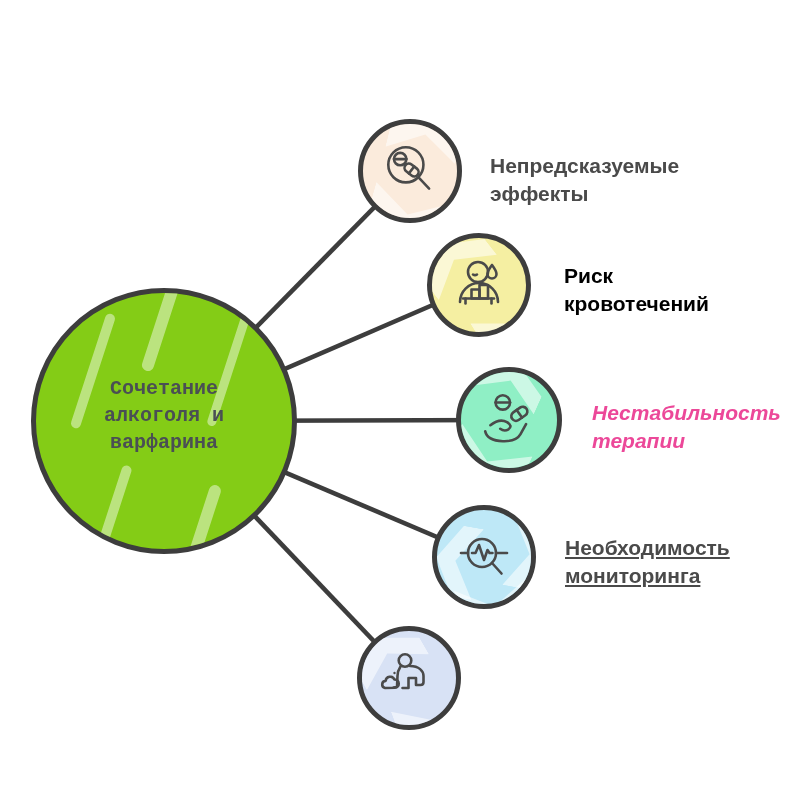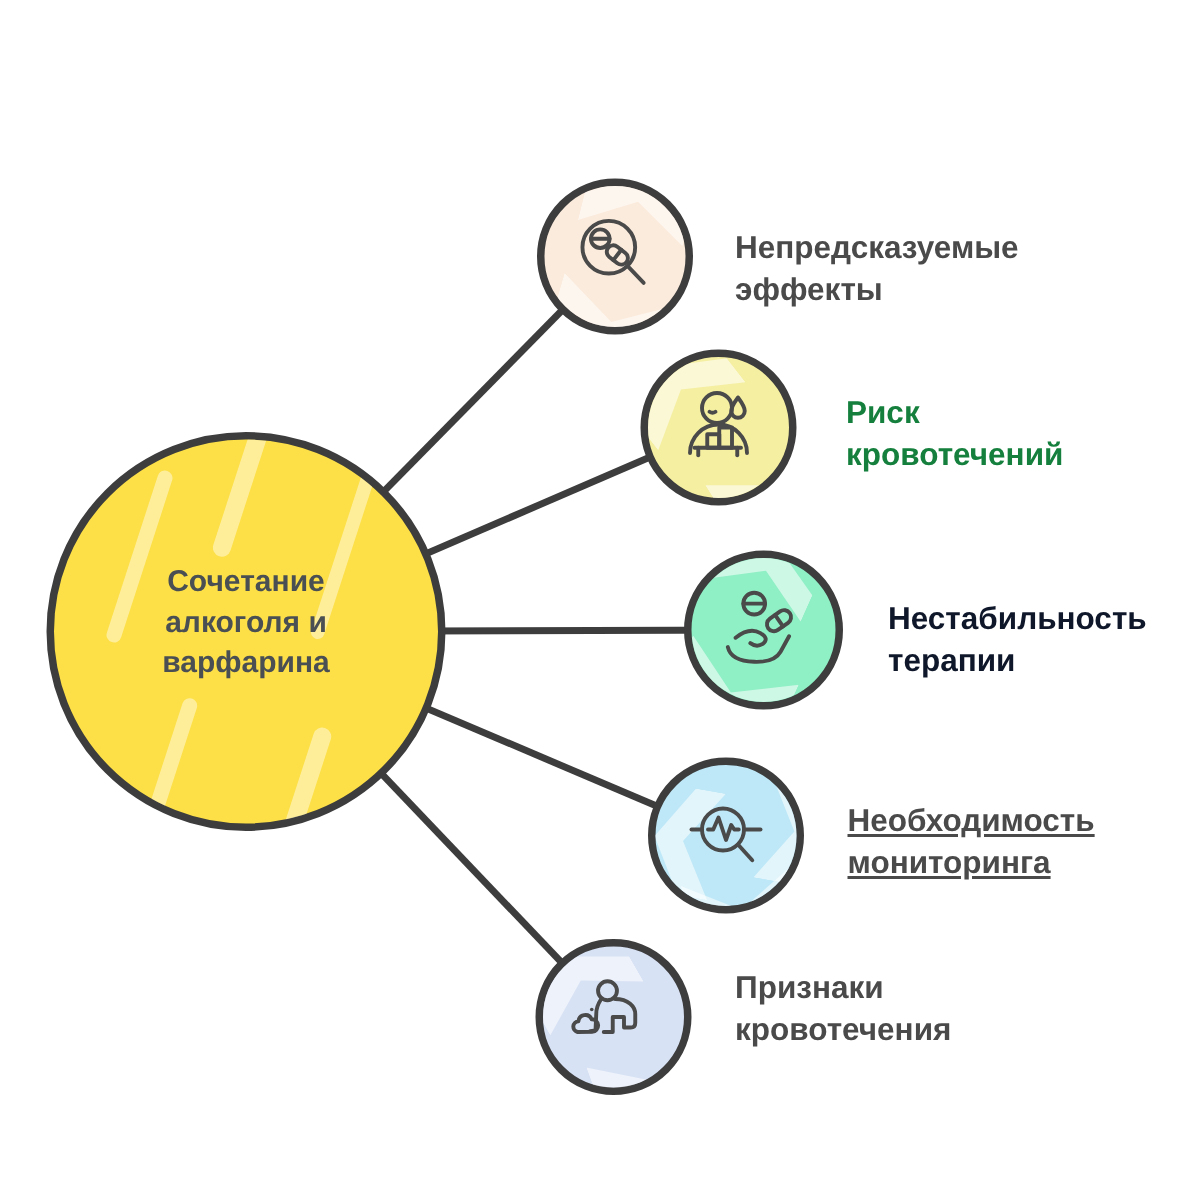--- a/index.html
+++ b/index.html
@@ -54,21 +54,21 @@
 <div id="canvas">
 
   <svg class="connectors" width="800" height="800" aria-hidden="true">
     <line x1="164" y1="421" x2="410" y2="171" stroke-width="4.6" style="stroke: rgb(61, 61, 61);"></line>
     <line x1="164" y1="421" x2="479" y2="285" stroke-width="4.6" style="stroke: rgb(61, 61, 61);"></line>
     <line x1="164" y1="421" x2="509" y2="420" stroke-width="4.6" style="stroke: rgb(61, 61, 61);"></line>
     <line x1="164" y1="421" x2="484" y2="557" stroke-width="4.6" style="stroke: rgb(61, 61, 61);"></line>
     <line x1="164" y1="421" x2="409" y2="678" stroke-width="4.6" style="stroke: rgb(61, 61, 61);"></line>
   </svg>
 
-  <div class="node center-node" style="background: #fde047;">
+  <div class="node center-node" style="background: #84cc16; font-family: Liberation Mono, monospace;">
     <span class="deco streak" style="left:52px;top:18px;width:10px;height:120px;transform:rotate(18deg);"></span>
     <span class="deco streak" style="left:118px;top:-10px;width:12px;height:90px;transform:rotate(18deg);"></span>
     <span class="deco streak" style="left:190px;top:6px;width:9px;height:130px;transform:rotate(18deg);"></span>
     <span class="deco streak" style="left:70px;top:170px;width:10px;height:110px;transform:rotate(18deg);"></span>
     <span class="deco streak" style="left:160px;top:190px;width:12px;height:95px;transform:rotate(18deg);"></span>
     <div class="center-text center-title" style="color: rgb(74, 79, 84);">Сочетание
 алкоголя и
 варфарина</div>
   </div>
 
@@ -139,22 +139,20 @@
       <path d="M21.5,18.5 Q18.5,23 18.5,28 L18,39 L14.5,39.5"></path>
       <path d="M31,18 C40,18 44.5,23 44.5,28 L44.5,34 Q44.5,37 41.5,37 L37,37 L37,30 L29.5,30 L29.5,40 L23.5,40"></path>
       <circle cx="15.5" cy="25" r="1.2" fill="currentColor" stroke="none"></circle>
       <circle cx="13" cy="29" r="1.2" fill="currentColor" stroke="none"></circle>
       <path d="M6,40 a3.6,3.6 0 0 1 0.6,-7.1 a4.6,4.6 0 0 1 8.8,-1.4 a3.6,3.6 0 0 1 0.4,8.3 z"></path>
     </svg>
   </div>
 
   <div class="label label-1" style="color: rgb(74, 74, 74);">Непредсказуемые
 эффекты</div>
-  <div class="label label-2" style="color: #15803d;">Риск
+  <div class="label label-2" style="color: #000000;">Риск
 кровотечений</div>
-  <div class="label label-3" style="color: #0f172a;">Нестабильность
+  <div class="label label-3" style="color: #ec4899; font-style: italic;">Нестабильность
 терапии</div>
   <div class="label label-4" style="color: rgb(74, 74, 74);">Необходимость
 мониторинга</div>
-  <div class="label label-5" style="color: rgb(74, 74, 74);">Признаки
-кровотечения</div>
 
 </div>
 
 </body></html>

